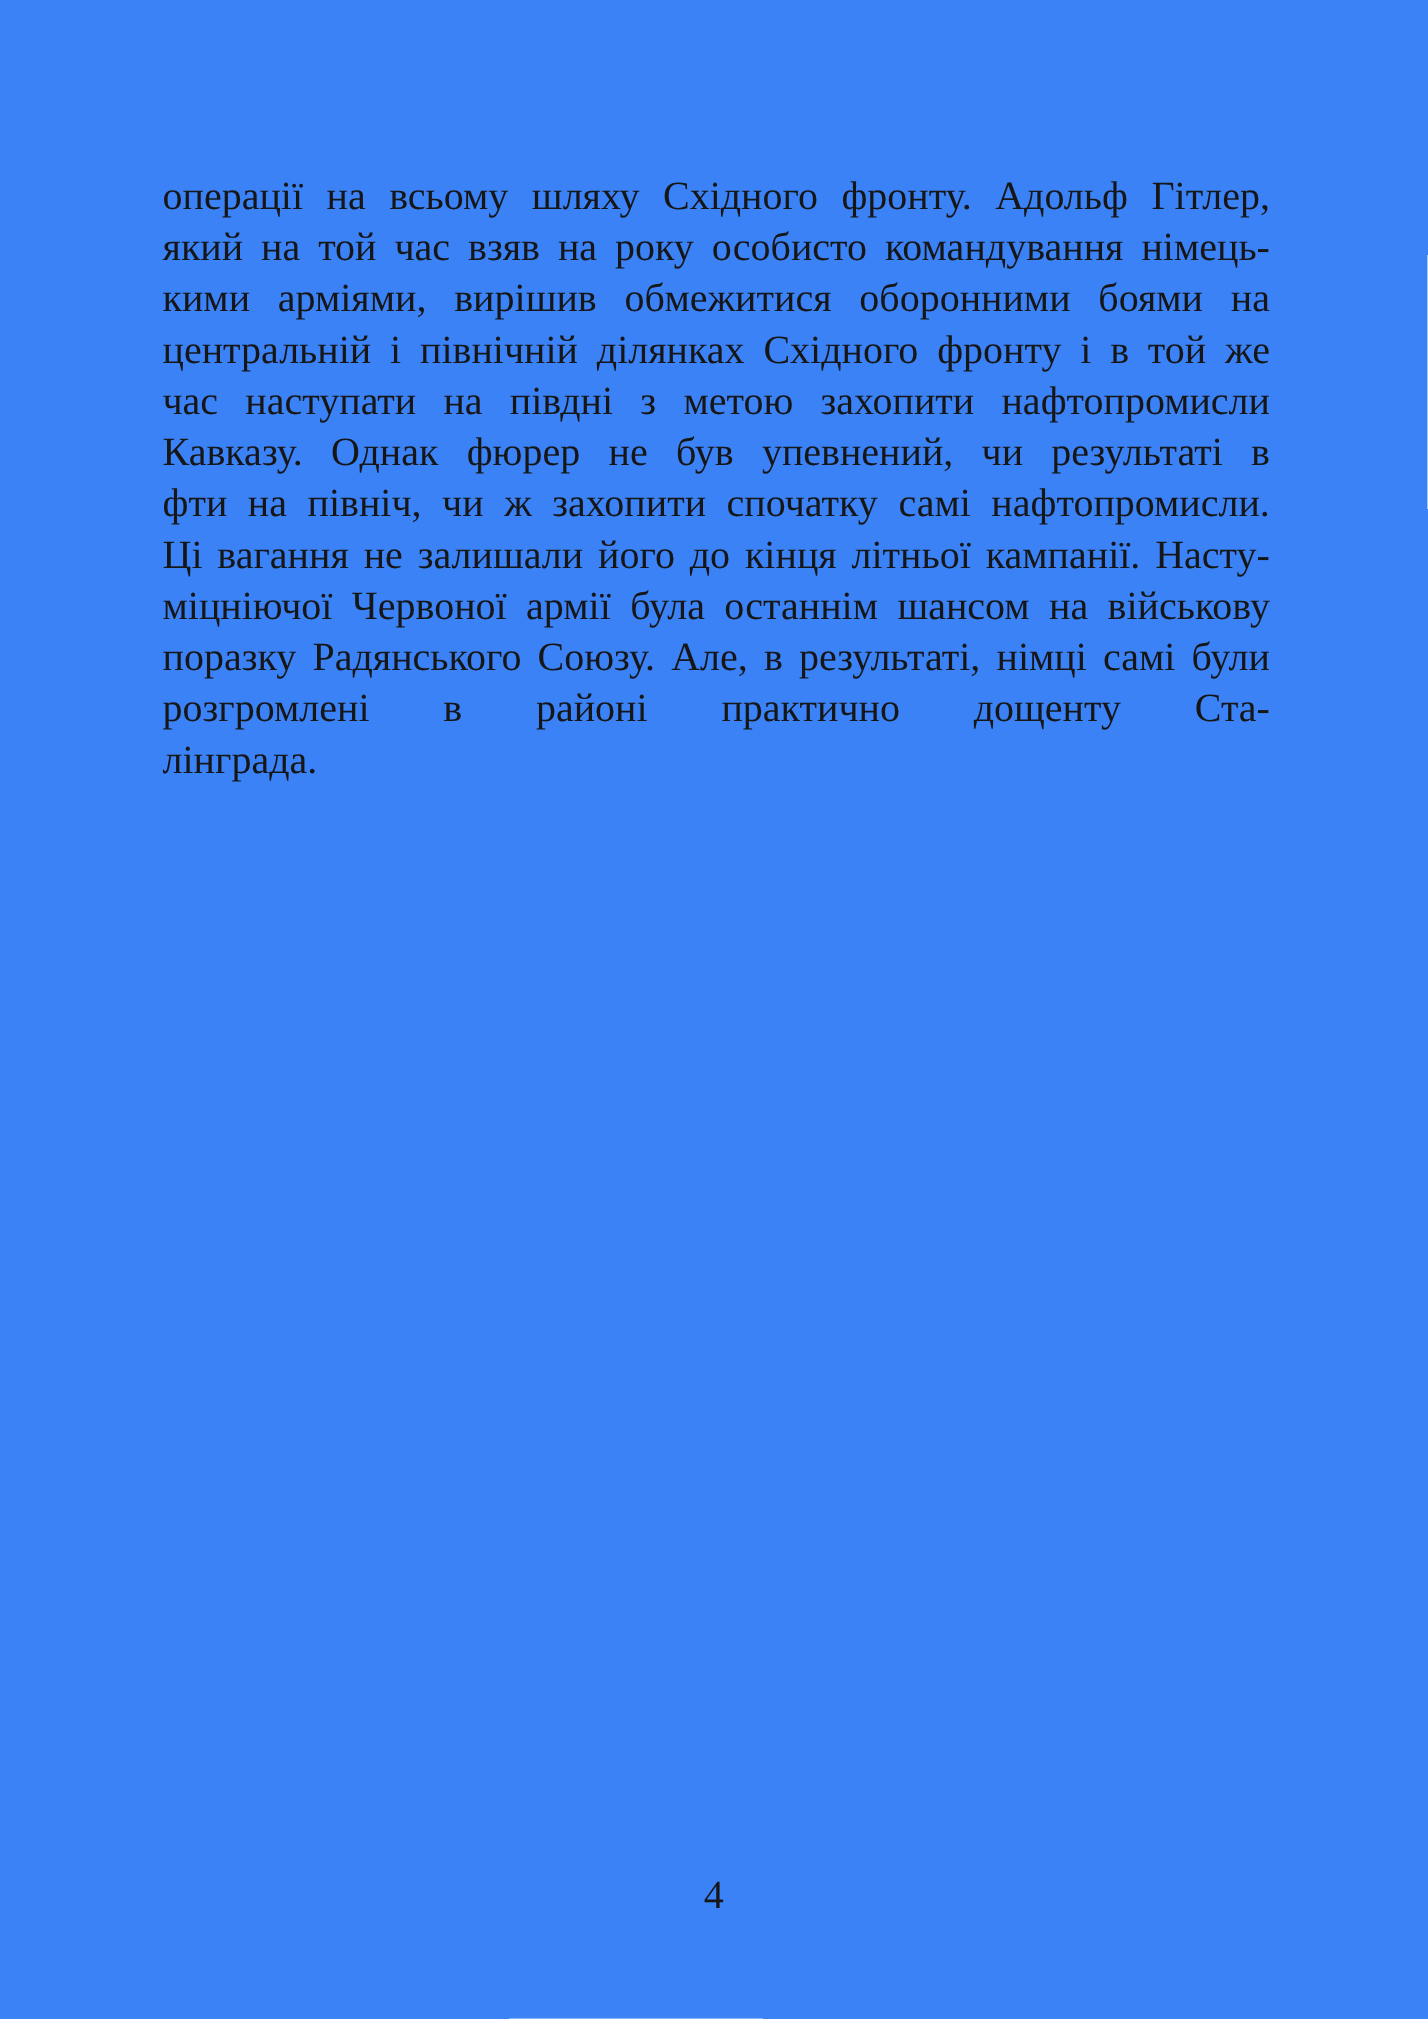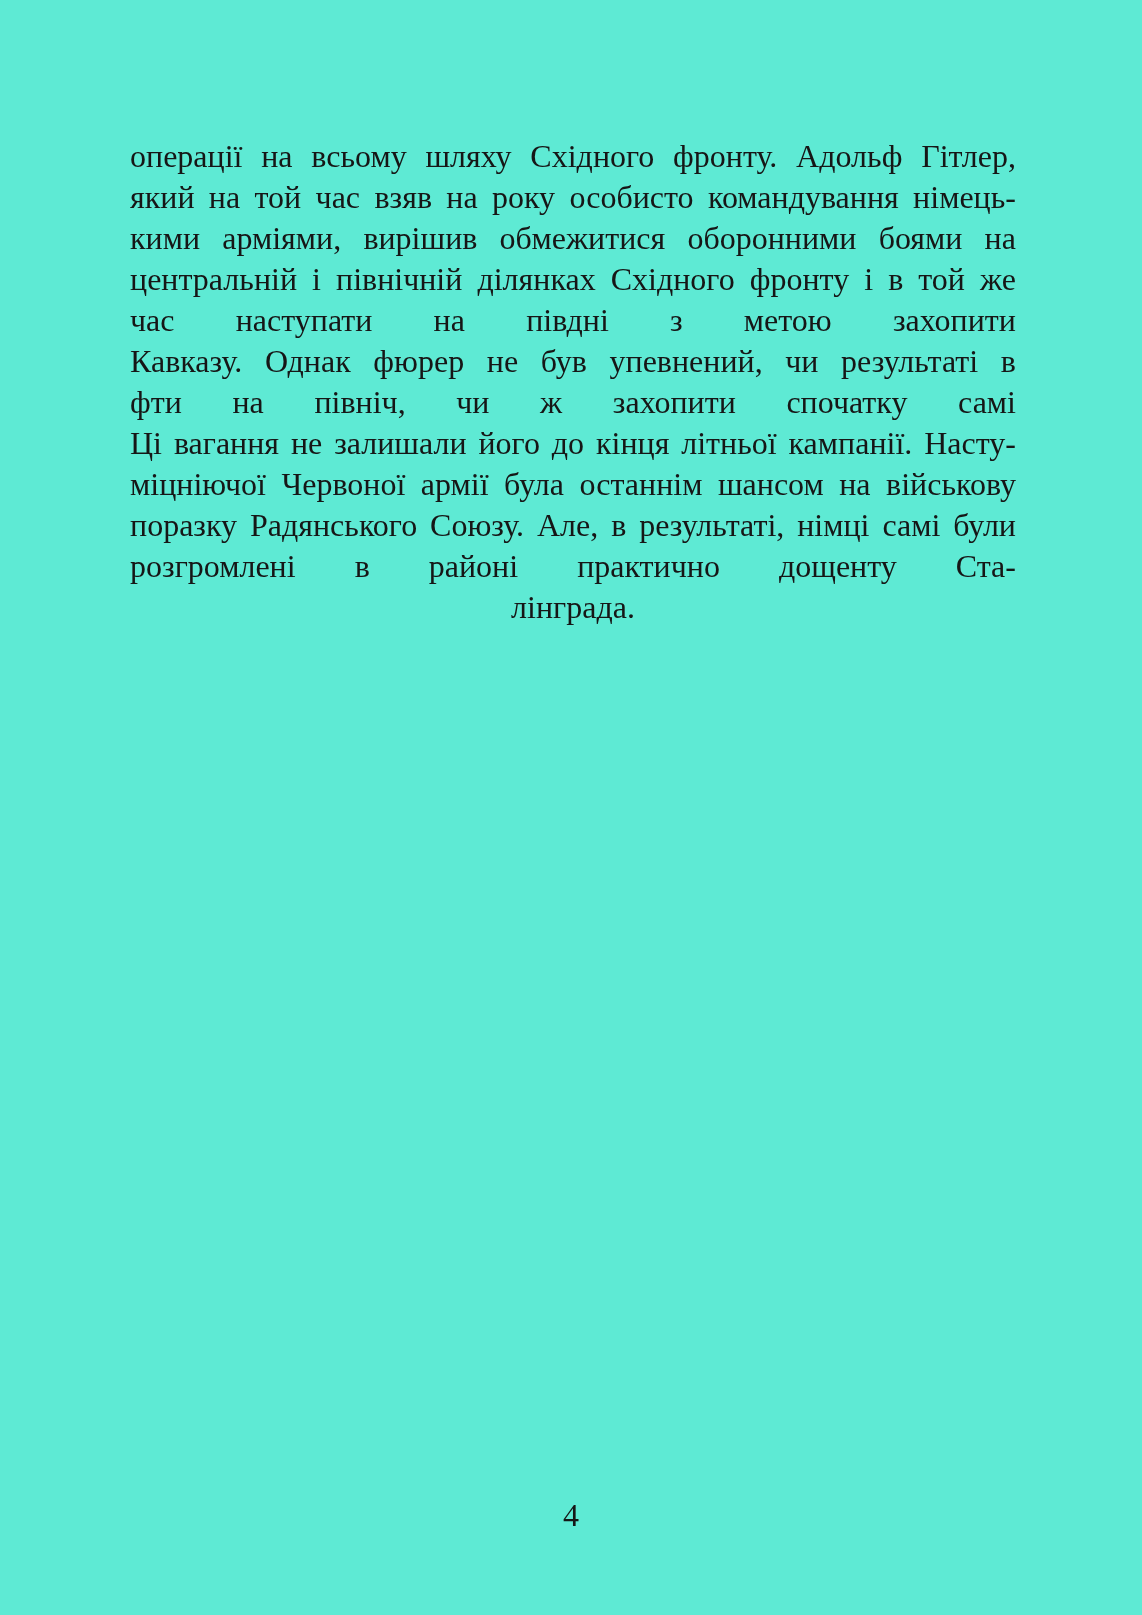--- a/index.html
+++ b/index.html
@@ -4,21 +4,21 @@
 <style>
   html, body {
     margin: 0;
     padding: 0;
     background: #ffffff;
   }
   .page {
     position: relative;
     width: 1142px;
     height: 1615px;
-    background: #5eead4;
+    background: #3b82f6;
     overflow: hidden;
     font-family: "Liberation Serif", "DejaVu Serif", serif;
     color: #161616;
   }
   .text-block {
     position: absolute;
     left: 130px;
     top: 136px;
     width: 886px;
     font-size: 32px;
@@ -29,21 +29,21 @@
     display: flex;
     justify-content: space-between;
     height: 41px;
     white-space: nowrap;
   }
   .text-line span {
     display: inline-block;
   }
   .text-line.last {
     display: block;
-    text-align: center;
+    text-align: left;
   }
   .page-number {
     position: absolute;
     left: 0;
     top: 1496px;
     width: 100%;
     text-align: center;
     font-size: 32px;
     line-height: 38px;
   }
@@ -97,20 +97,21 @@
         <span>же</span>
       </div>
       <div class="text-line">
         <span>час</span>
         <span>наступати</span>
         <span>на</span>
         <span>півдні</span>
         <span>з</span>
         <span>метою</span>
         <span>захопити</span>
+        <span>нафтопромисли</span>
       </div>
       <div class="text-line">
         <span>Кавказу.</span>
         <span>Однак</span>
         <span>фюрер</span>
         <span>не</span>
         <span>був</span>
         <span>упевнений,</span>
         <span>чи</span>
         <span>результаті</span>
@@ -118,20 +119,21 @@
       </div>
       <div class="text-line">
         <span>фти</span>
         <span>на</span>
         <span>північ,</span>
         <span>чи</span>
         <span>ж</span>
         <span>захопити</span>
         <span>спочатку</span>
         <span>самі</span>
+        <span>нафтопромисли.</span>
       </div>
       <div class="text-line">
         <span>Ці</span>
         <span>вагання</span>
         <span>не</span>
         <span>залишали</span>
         <span>його</span>
         <span>до</span>
         <span>кінця</span>
         <span>літньої</span>

